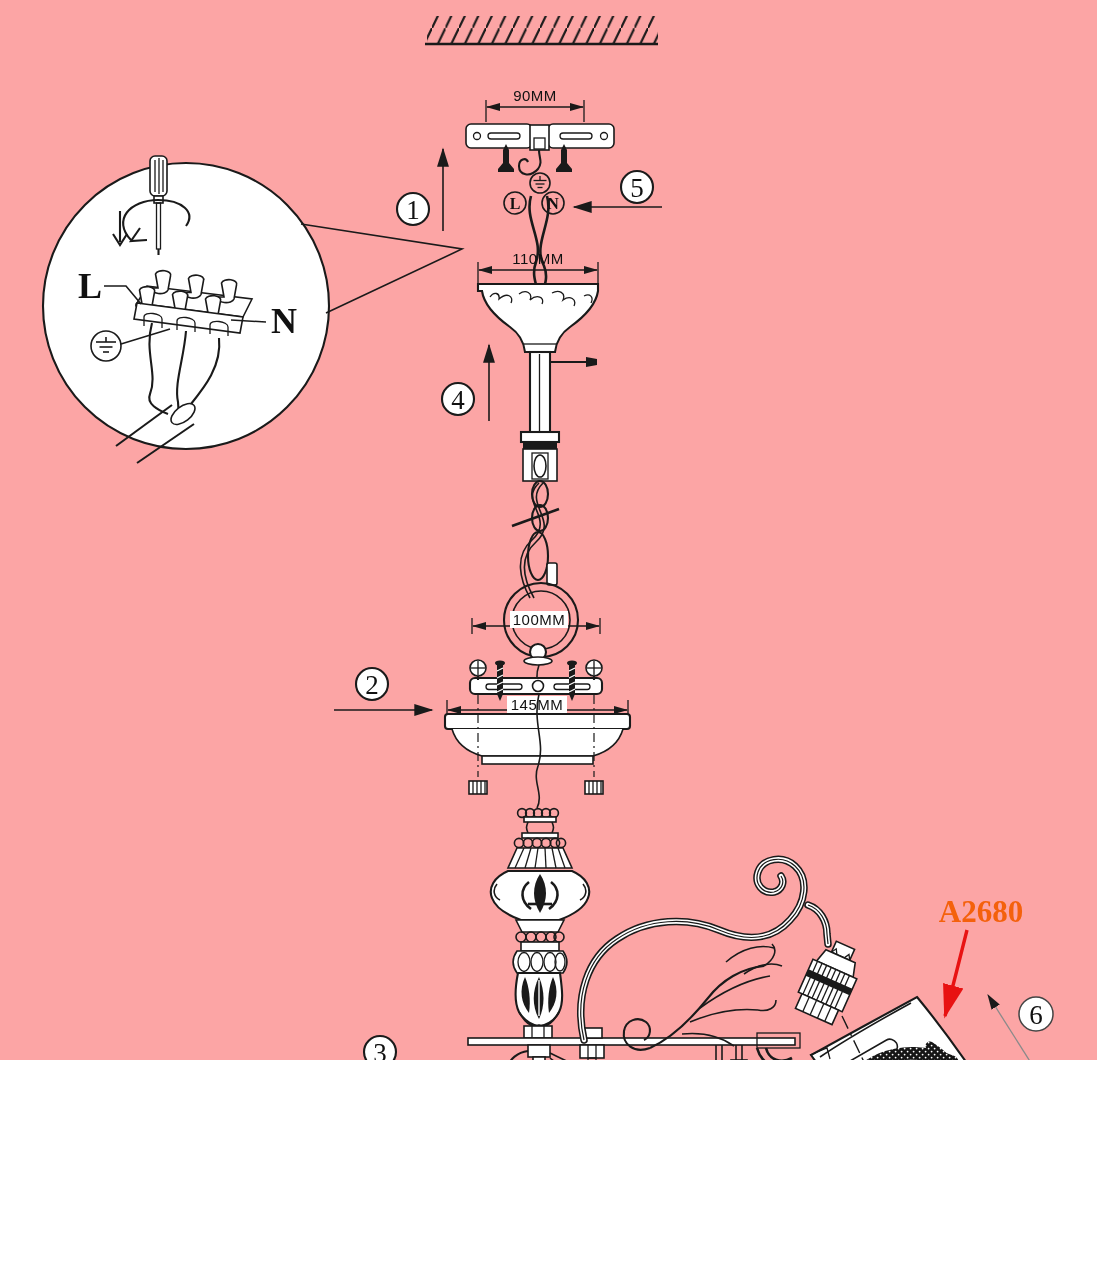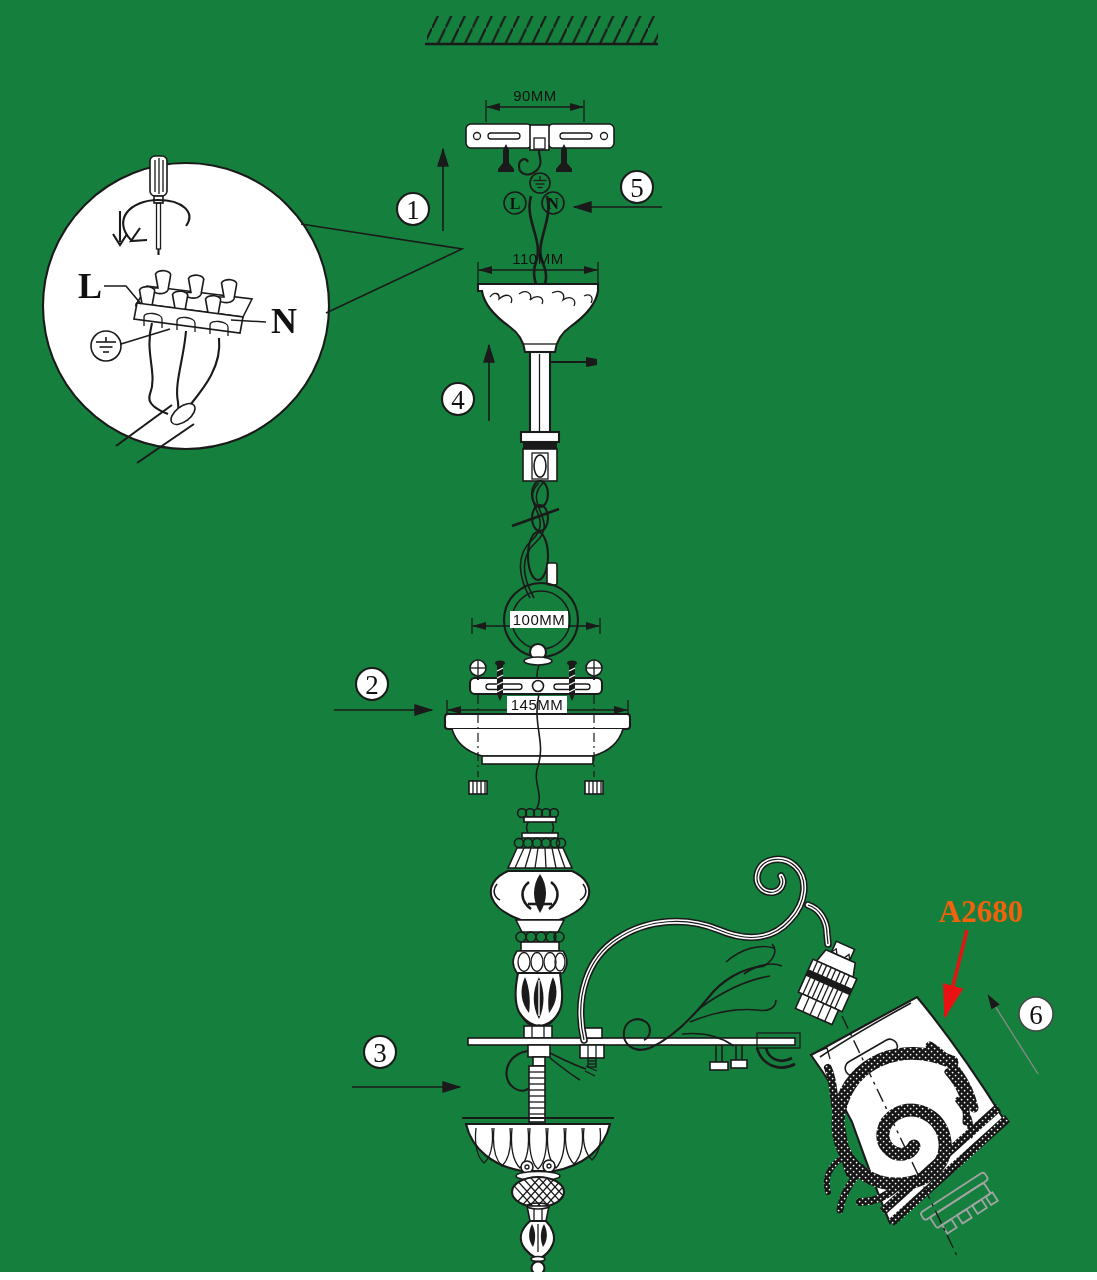--- a/index.html
+++ b/index.html
@@ -1,16 +1,16 @@
 <!DOCTYPE html>
 <html><head>
 <meta charset="utf-8">
 <style>
   html,body{margin:0;padding:0;background:#ffffff;}
-  .stage{width:1097px;height:1272px;position:relative;background:#15803d;overflow:hidden;}
+  .stage{width:1097px;height:1060px;position:relative;background:#fca5a5;overflow:hidden;}
   svg{display:block;}
   .s1{stroke:#1a1a1a;stroke-width:1.3;fill:none;}
   .s15{stroke:#1a1a1a;stroke-width:1.6;fill:none;}
   .s2{stroke:#1a1a1a;stroke-width:2.1;fill:none;}
   .s25{stroke:#1a1a1a;stroke-width:2.6;fill:none;}
   .fw{fill:#ffffff;stroke:#1a1a1a;stroke-width:2.1;}
   .fw15{fill:#ffffff;stroke:#1a1a1a;stroke-width:1.6;}
   .fd{fill:#1a1a1a;stroke:none;}
   .dash{stroke:#1a1a1a;stroke-width:1.2;fill:none;stroke-dasharray:9 4 2 4;}
   .axis{stroke:#1a1a1a;stroke-width:1.4;fill:none;stroke-dasharray:14 5 3 5;}

